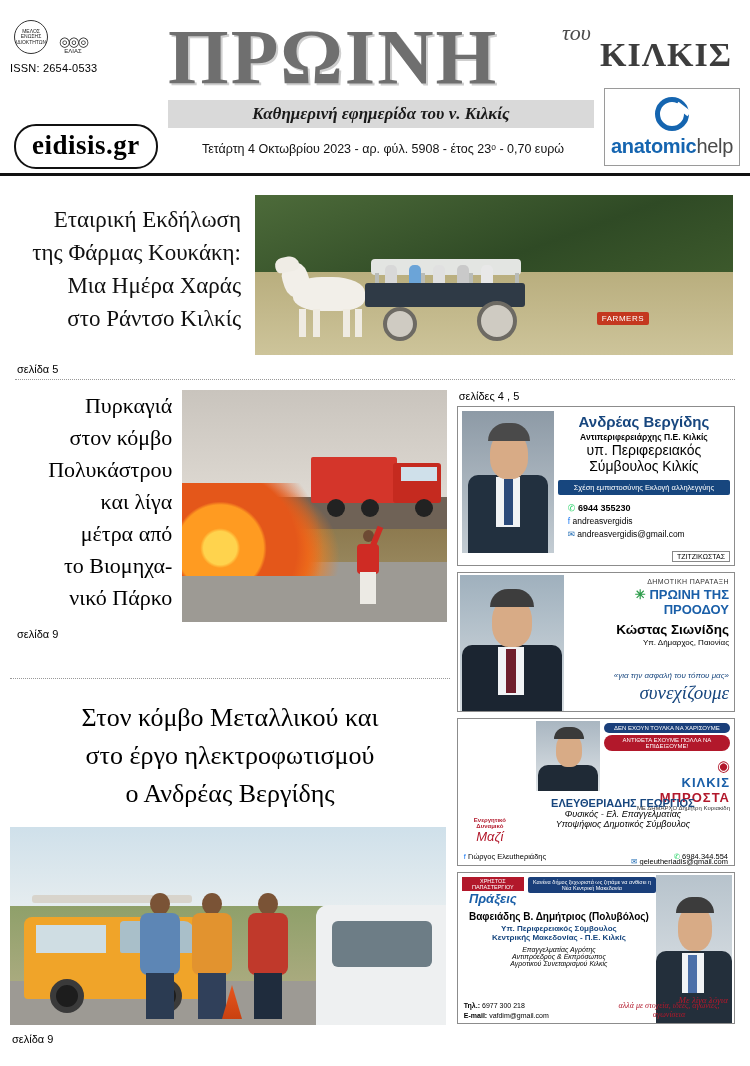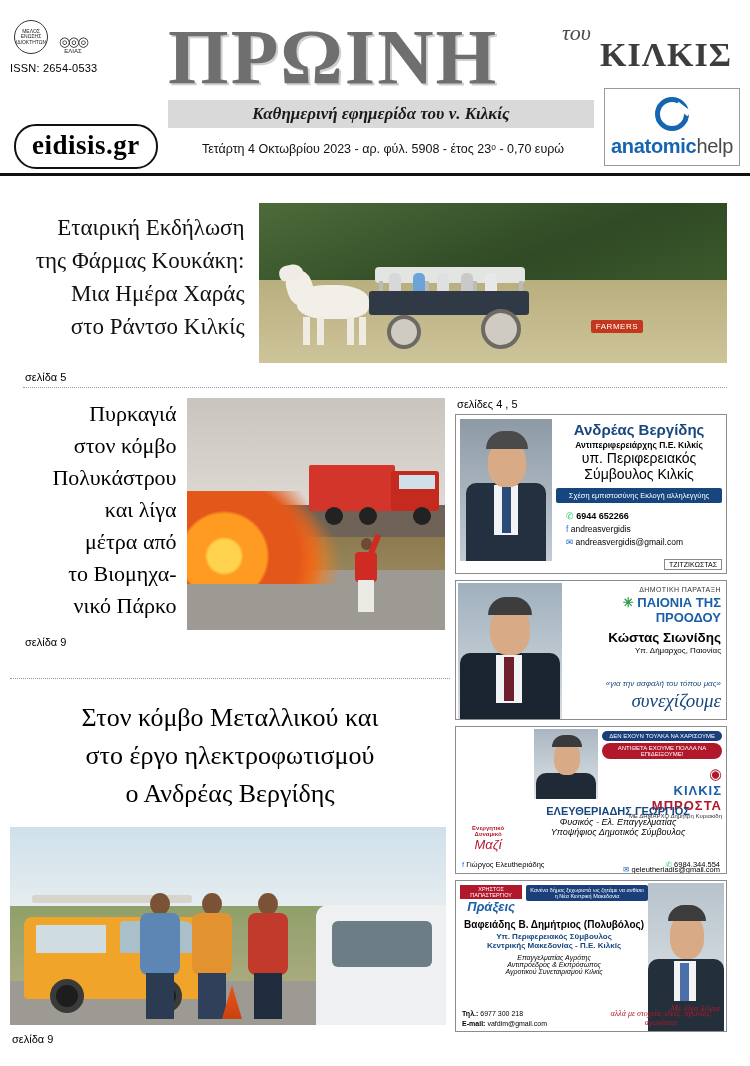--- a/index.html
+++ b/index.html
@@ -149,21 +149,21 @@
     font-family: "Liberation Sans", sans-serif;
     font-size: 20px;
     letter-spacing: -0.3px;
   }
   .anatomic .txt b { color: #1565b0; font-weight: bold; }
   .anatomic .txt i { color: #4a4a4a; font-style: normal; }
 
   
   .content {
     position: relative;
-    padding: 13px;
+    padding: 5px;
   }
 
   
   .lead {
     display: flex;
     padding: 14px 10px 0 10px;
   }
   .lead-head {
     width: 240px;
     text-align: right;
@@ -421,21 +421,21 @@
           <div style="position:absolute;left:26px;top:12px;width:42px;height:18px;background:#4a4a4a;border-radius:20px 20px 0 0"></div>
         </div>
         <div class="ad-txt" style="position:absolute;left:100px;top:6px;right:4px;text-align:center">
           <div style="font-size:15px;font-weight:bold;color:#17467e">Ανδρέας Βεργίδης</div>
           <div style="font-size:8.5px;font-weight:bold;margin-top:2px">Αντιπεριφερειάρχης Π.Ε. Κιλκίς</div>
           <div style="font-size:14px;font-weight:normal">υπ. Περιφερειακός Σύμβουλος Κιλκίς</div>
           <div style="margin-top:6px;background:#17467e;color:#fff;font-size:7.5px;padding:3px 2px;border-radius:2px">Σχέση εμπιστοσύνης  Εκλογή αλληλεγγύης</div>
           <div style="margin-top:7px;text-align:left;padding-left:10px;line-height:13px">
             <div style="font-size:9px">
               <span style="color:#25d366">✆</span>
-              <b>6944 652266</b>
+              <b>6944 355230</b>
             </div>
             <div style="font-size:8.5px">
               <span style="color:#1877f2">f</span>
               <span>andreasvergidis</span>
             </div>
             <div style="font-size:8.5px">
               <span style="color:#1565b0">✉</span>
               <span>andreasvergidis@gmail.com</span>
             </div>
           </div>
@@ -448,21 +448,21 @@
           <div class="suit" style="left:2px;top:70px;width:100px;height:70px;background:#1b2531"></div>
           <div class="shirt-w" style="left:38px;top:72px;width:26px;height:48px"></div>
           <div class="tie" style="left:46px;top:74px;width:10px;height:44px;background:#6f1f2c"></div>
           <div class="face" style="left:32px;top:22px;width:40px;height:50px"></div>
           <div style="position:absolute;left:30px;top:14px;width:44px;height:18px;background:#3d3d3d;border-radius:20px 20px 0 0"></div>
         </div>
         <div class="ad-txt" style="position:absolute;left:110px;top:5px;right:5px;text-align:right">
           <div style="font-size:7px;letter-spacing:0.4px;color:#333">ΔΗΜΟΤΙΚΗ ΠΑΡΑΤΑΞΗ</div>
           <div style="font-size:13px;font-weight:bold;color:#1a5fa8;margin-top:2px">
             <span style="color:#2d9c4a">✳</span>
-            <span>ΠΑΙΟΝΙΑ ΤΗΣ ΠΡΟΟΔΟΥ</span>
+            <span>ΠΡΩΙΝΗ ΤΗΣ ΠΡΟΟΔΟΥ</span>
           </div>
           <div style="font-size:13.5px;font-weight:bold;margin-top:5px">Κώστας Σιωνίδης</div>
           <div style="font-size:8px;margin-top:1px">Υπ. Δήμαρχος, Παιονίας</div>
           <div style="font-size:8px;font-style:italic;margin-top:24px;color:#17467e">«για την ασφαλή του τόπου μας»</div>
           <div style="font-size:19px;font-style:italic;color:#17467e;margin-top:2px;font-family:'Liberation Serif',serif">συνεχίζουμε</div>
         </div>
       </div>
 
       <div class="ad" style="height:148px;margin-top:6px">
         <div style="position:absolute;left:78px;top:2px;width:64px;height:70px;overflow:hidden;background:linear-gradient(#a9b6c1,#dfe4e7)">

